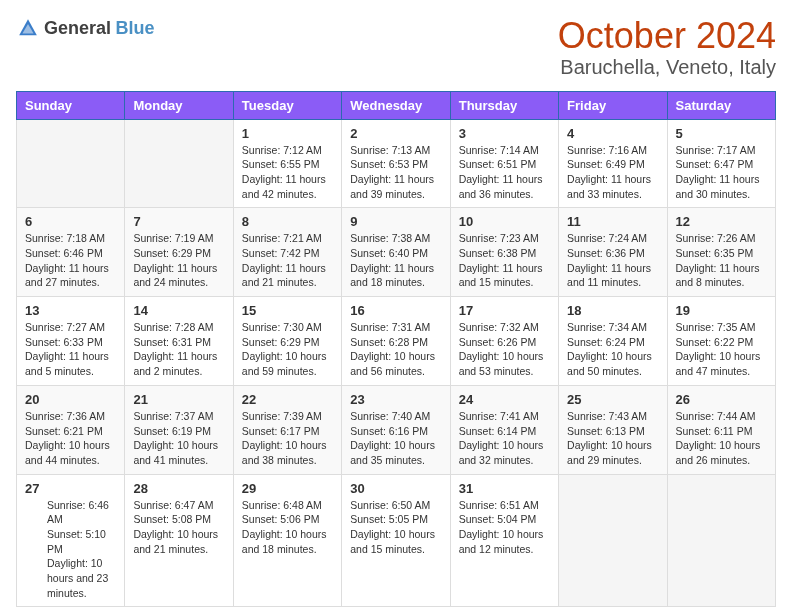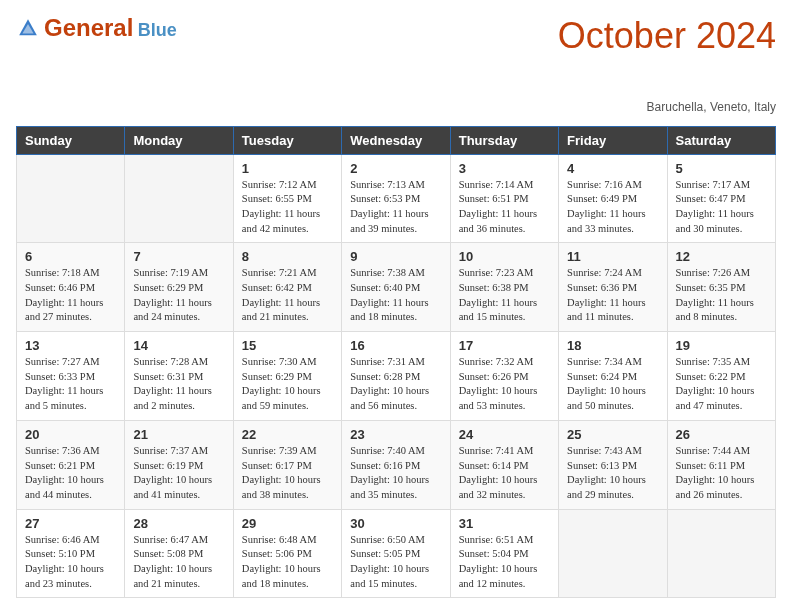--- a/index.html
+++ b/index.html
@@ -15,23 +15,23 @@
       justify-content: space-between;
       align-items: flex-start;
       margin-bottom: 12px;
     }
     .logo {
       display: flex;
       align-items: center;
       gap: 4px;
     }
     .logo-text-general {
-      font-size: 24px;
+      font-size: 18px;
       font-weight: bold;
-      color: #c2410c;
+      color: #404040;
       line-height: 1;
       text-align: right;
     }
     .logo-text-blue {
       font-size: 18px;
       font-weight: bold;
       color: #4a90c4;
       line-height: 1;
     }
     .logo-icon {
@@ -41,31 +41,30 @@
     .title-block {
       text-align: right;
     }
     .month-title {
       font-size: 36px;
       font-weight: normal;
       color: #c2410c;
       line-height: 1.1;
     }
     .subtitle {
-      font-size: 12px;
+      font-size: 20px;
       color: #555;
-      margin-top: 44px;
     }
     .calendar {
       width: 100%;
       border-collapse: collapse;
       border: 1px solid #ccc;
     }
     .calendar th {
-      background-color: #404040;
+      background-color: #8b5cf6;
       color: #fff;
       text-align: left;
       padding: 6px 8px;
       font-size: 13px;
       font-weight: bold;
       border: 1px solid #2d6ab0;
     }
     .calendar td {
       vertical-align: top;
       padding: 6px 8px;
@@ -82,21 +81,20 @@
     .day-number {
       font-size: 13px;
       font-weight: bold;
       display: block;
       margin-bottom: 2px;
     }
     .day-info {
       font-size: 10.5px;
       line-height: 1.4;
       color: #333;
-      font-family: Liberation Serif, serif;
     }
     .empty-cell {
       background: #f5f5f5 !important;
     }
   </style>
 </head>
 <body>
 
 <div class="header">
   <div class="logo">
@@ -173,21 +171,21 @@
         </td>
         <td>
           <span class="day-number">7</span>
           <div class="day-info" style="white-space: pre-line;">Sunrise: 7:19 AM
 Sunset: 6:29 PM
 Daylight: 11 hours and 24 minutes.</div>
         </td>
         <td>
           <span class="day-number">8</span>
           <div class="day-info" style="white-space: pre-line;">Sunrise: 7:21 AM
-Sunset: 6:42 PM
+Sunset: 7:42 PM
 Daylight: 11 hours and 21 minutes.</div>
         </td>
         <td>
           <span class="day-number">9</span>
           <div class="day-info" style="white-space: pre-line;">Sunrise: 7:38 AM
 Sunset: 6:40 PM
 Daylight: 11 hours and 18 minutes.</div>
         </td>
         <td>
           <span class="day-number">10</span>
@@ -292,21 +290,21 @@
         <td>
           <span class="day-number">26</span>
           <div class="day-info" style="white-space: pre-line;">Sunrise: 7:44 AM
 Sunset: 6:11 PM
 Daylight: 10 hours and 26 minutes.</div>
         </td>
       </tr>
       <tr>
         <td>
           <span class="day-number">27</span>
-          <div class="day-info" style="white-space: pre-line;">Sunrise: 6:46 AM
+          <div class="day-info" style="white-space: pre-line; margin-left: 22px;">Sunrise: 6:46 AM
 Sunset: 5:10 PM
 Daylight: 10 hours and 23 minutes.</div>
         </td>
         <td>
           <span class="day-number">28</span>
           <div class="day-info" style="white-space: pre-line;">Sunrise: 6:47 AM
 Sunset: 5:08 PM
 Daylight: 10 hours and 21 minutes.</div>
         </td>
         <td>

